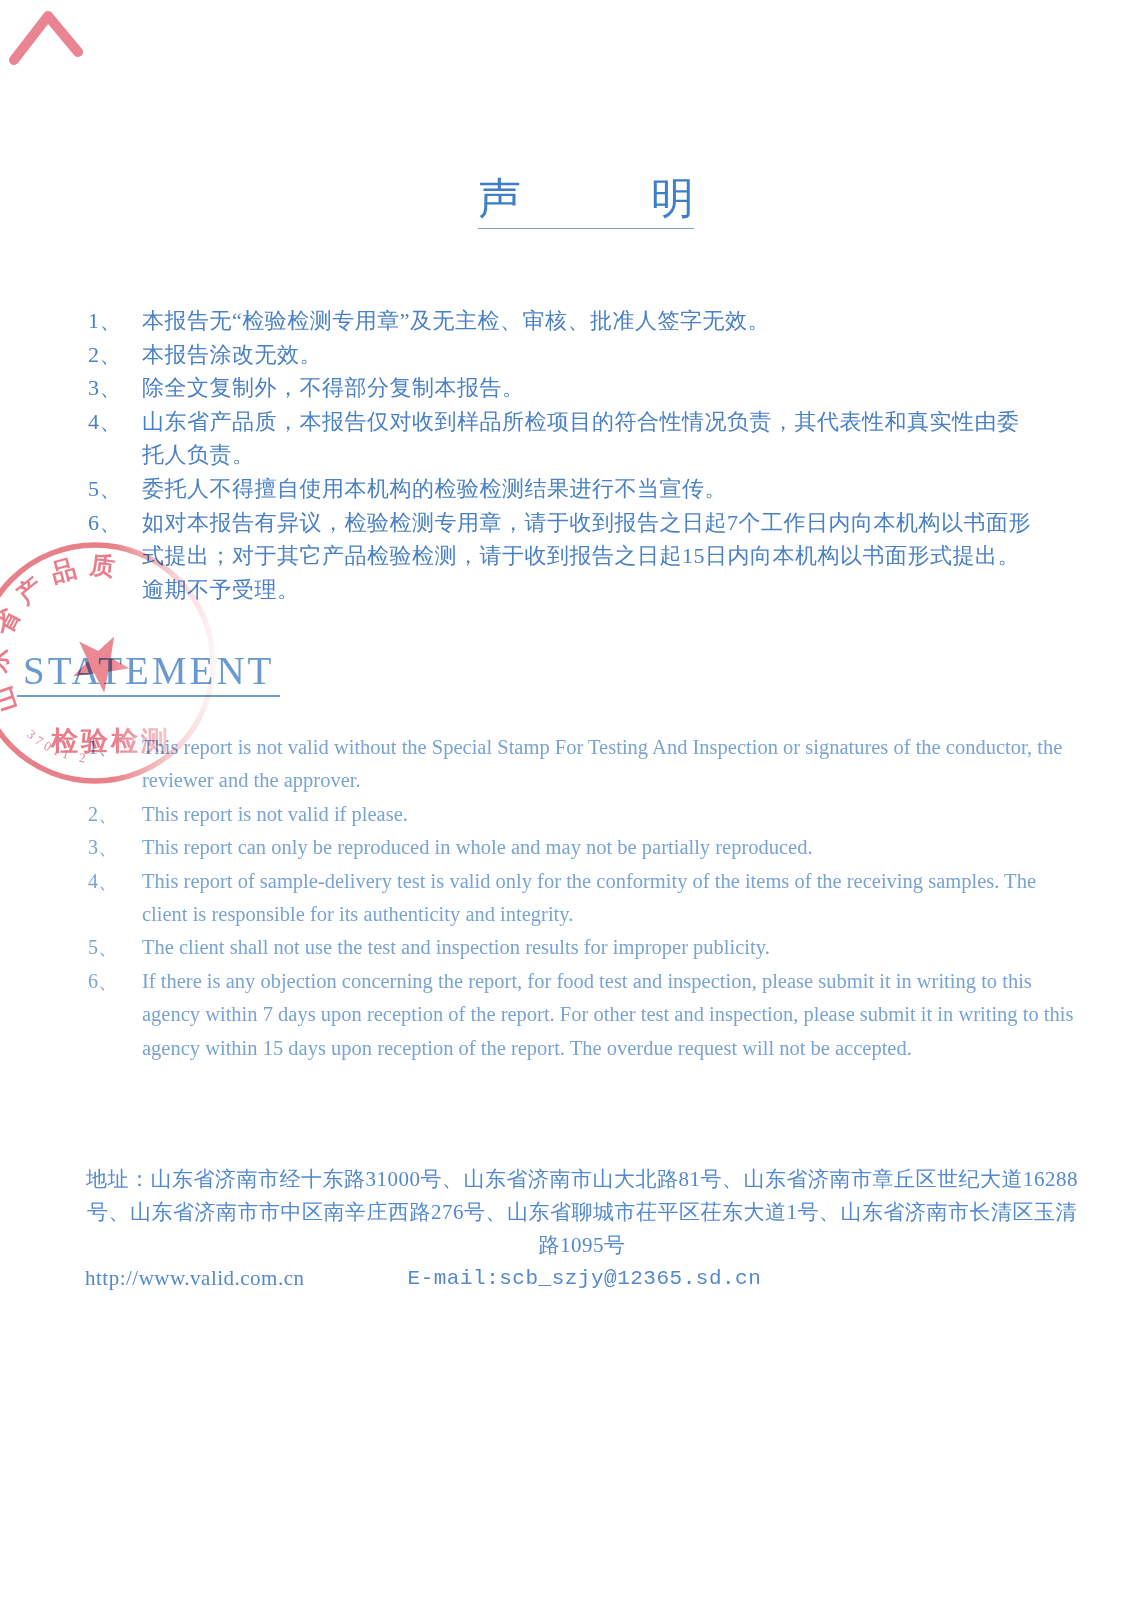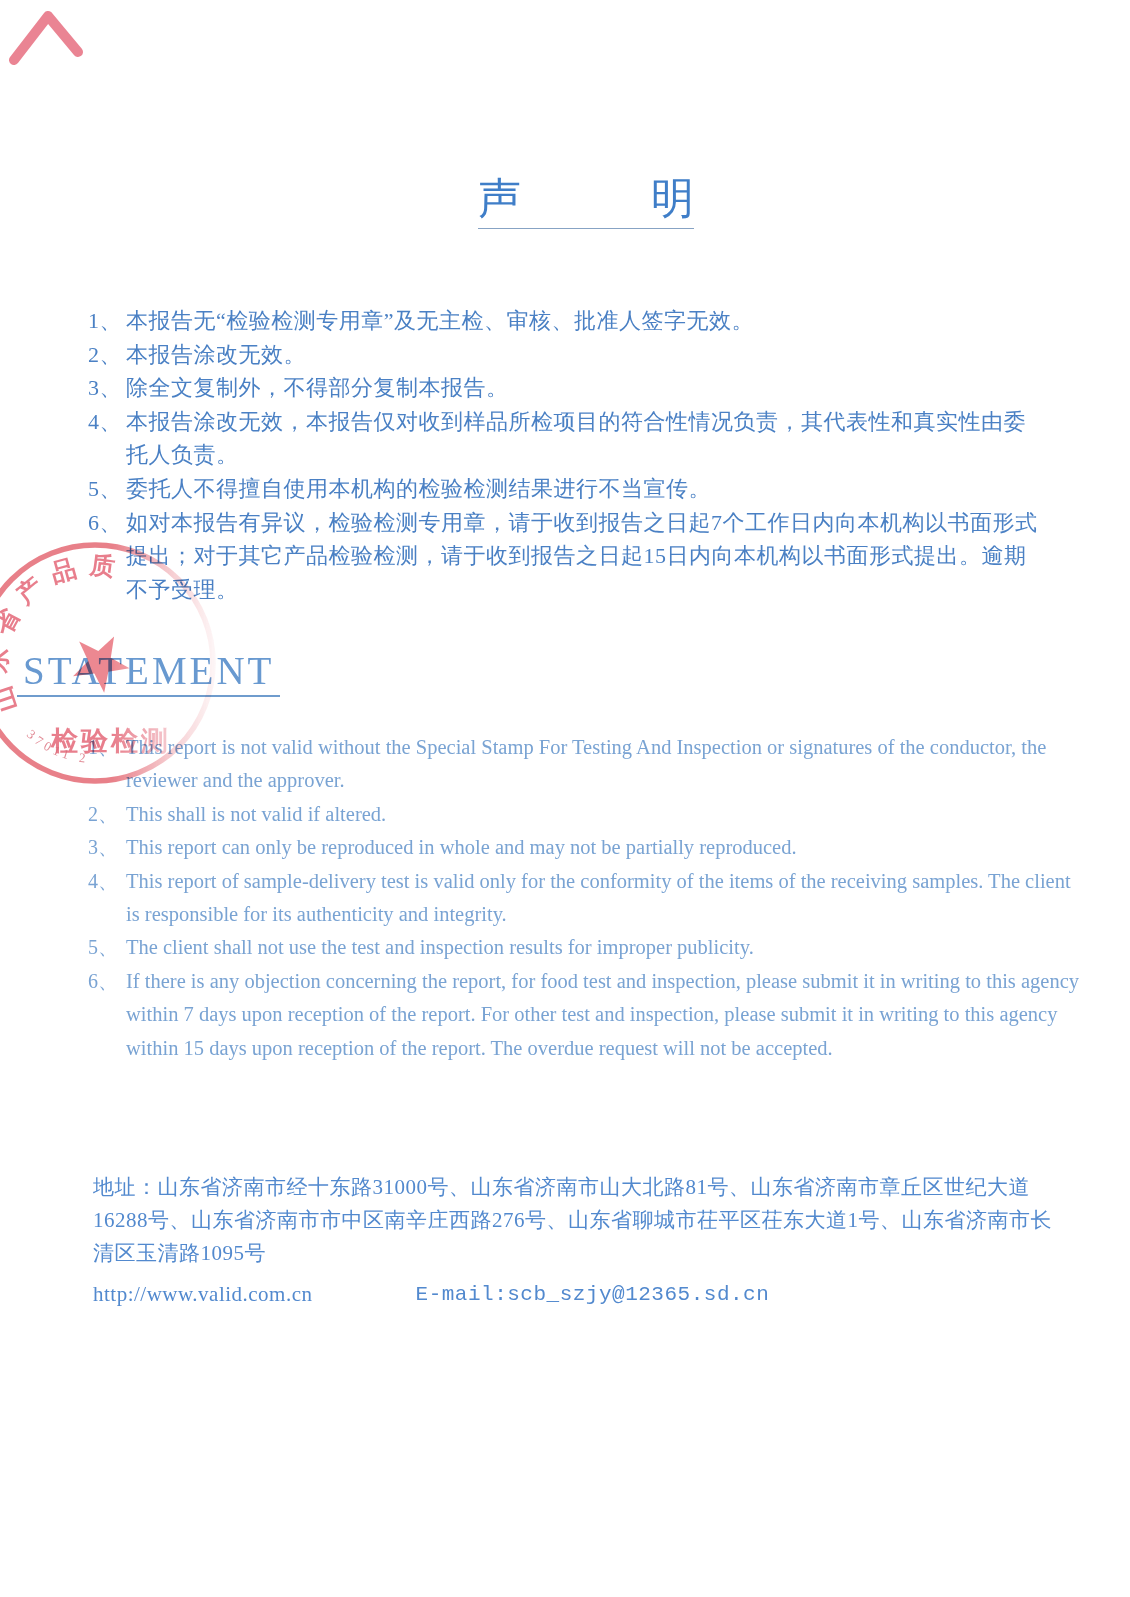--- a/index.html
+++ b/index.html
@@ -20,21 +20,21 @@
     padding-bottom:6px;
   }
   
   .cn-list{
     position:absolute;left:88px;top:304px;width:952px;
     font-size:22px;line-height:33.6px;color:#4a80c4;
     letter-spacing:0.5px;
   }
   .item{display:flex;}
   .item .num{width:38px;flex-shrink:0;}
-  .item .txt{flex:1;}
+  .item .txt{flex:1;margin-left:16px;}
   
   .title-en{
     position:absolute;left:17px;top:648px;width:100%;
     text-align:left;
   }
   .title-en span{
     font-size:39px;letter-spacing:3px;color:#6899d0;
     border-bottom:2px solid #6f9ccd;padding:0 6px 3px 6px;
   }
   
@@ -42,21 +42,21 @@
     position:absolute;left:88px;top:731px;width:992px;
     font-size:20.5px;line-height:33.4px;color:#79a3d3;
   }
   .en-list .num{width:38px;flex-shrink:0;font-size:20px;}
   
   .footer{
     position:absolute;left:85px;top:1163px;width:994px;
     font-size:21px;line-height:33px;color:#5289ce;
     letter-spacing:0.5px;
   }
-  .footer p{margin:8px;}
+  .footer p{margin:0;text-align:center;}
   .footer .web-line{display:flex;}
   .footer .web-line .email{margin-left:103px;font-family:Liberation Mono, monospace;}
   
   .stamp{position:absolute;left:-25px;top:538px;width:250px;height:262px;
     mix-blend-mode:multiply;opacity:0.92;}
   
   .corner-mark{position:absolute;left:2px;top:2px;width:86px;height:76px;opacity:.9;}
 </style>
 </head>
 <body>
@@ -80,21 +80,21 @@
     <div class="item">
       <span class="num">2、</span>
       <span class="txt">本报告涂改无效。</span>
     </div>
     <div class="item">
       <span class="num">3、</span>
       <span class="txt">除全文复制外，不得部分复制本报告。</span>
     </div>
     <div class="item">
       <span class="num">4、</span>
-      <span class="txt">本报告涂改无效，本报告仅对收到样品所检项目的符合性情况负责，其代表性和真实性由委托人负责。</span>
+      <span class="txt">山东省产品质，本报告仅对收到样品所检项目的符合性情况负责，其代表性和真实性由委托人负责。</span>
     </div>
     <div class="item">
       <span class="num">5、</span>
       <span class="txt">委托人不得擅自使用本机构的检验检测结果进行不当宣传。</span>
     </div>
     <div class="item">
       <span class="num">6、</span>
       <span class="txt">如对本报告有异议，检验检测专用章，请于收到报告之日起7个工作日内向本机构以书面形式提出；对于其它产品检验检测，请于收到报告之日起15日内向本机构以书面形式提出。逾期不予受理。</span>
     </div>
   </div>
@@ -103,21 +103,21 @@
     <span>STATEMENT</span>
   </div>
 
   <div class="en-list">
     <div class="item">
       <span class="num">1、</span>
       <span class="txt">This report is not valid without the Special Stamp For Testing And Inspection or signatures of the conductor, the reviewer and the approver.</span>
     </div>
     <div class="item">
       <span class="num">2、</span>
-      <span class="txt">This shall is not valid if altered.</span>
+      <span class="txt">This report is not valid if please.</span>
     </div>
     <div class="item">
       <span class="num">3、</span>
       <span class="txt">This report can only be reproduced in whole and may not be partially reproduced.</span>
     </div>
     <div class="item">
       <span class="num">4、</span>
       <span class="txt">This report of sample-delivery test is valid only for the conformity of the items of the receiving samples. The client is responsible for its authenticity and integrity.</span>
     </div>
     <div class="item">

